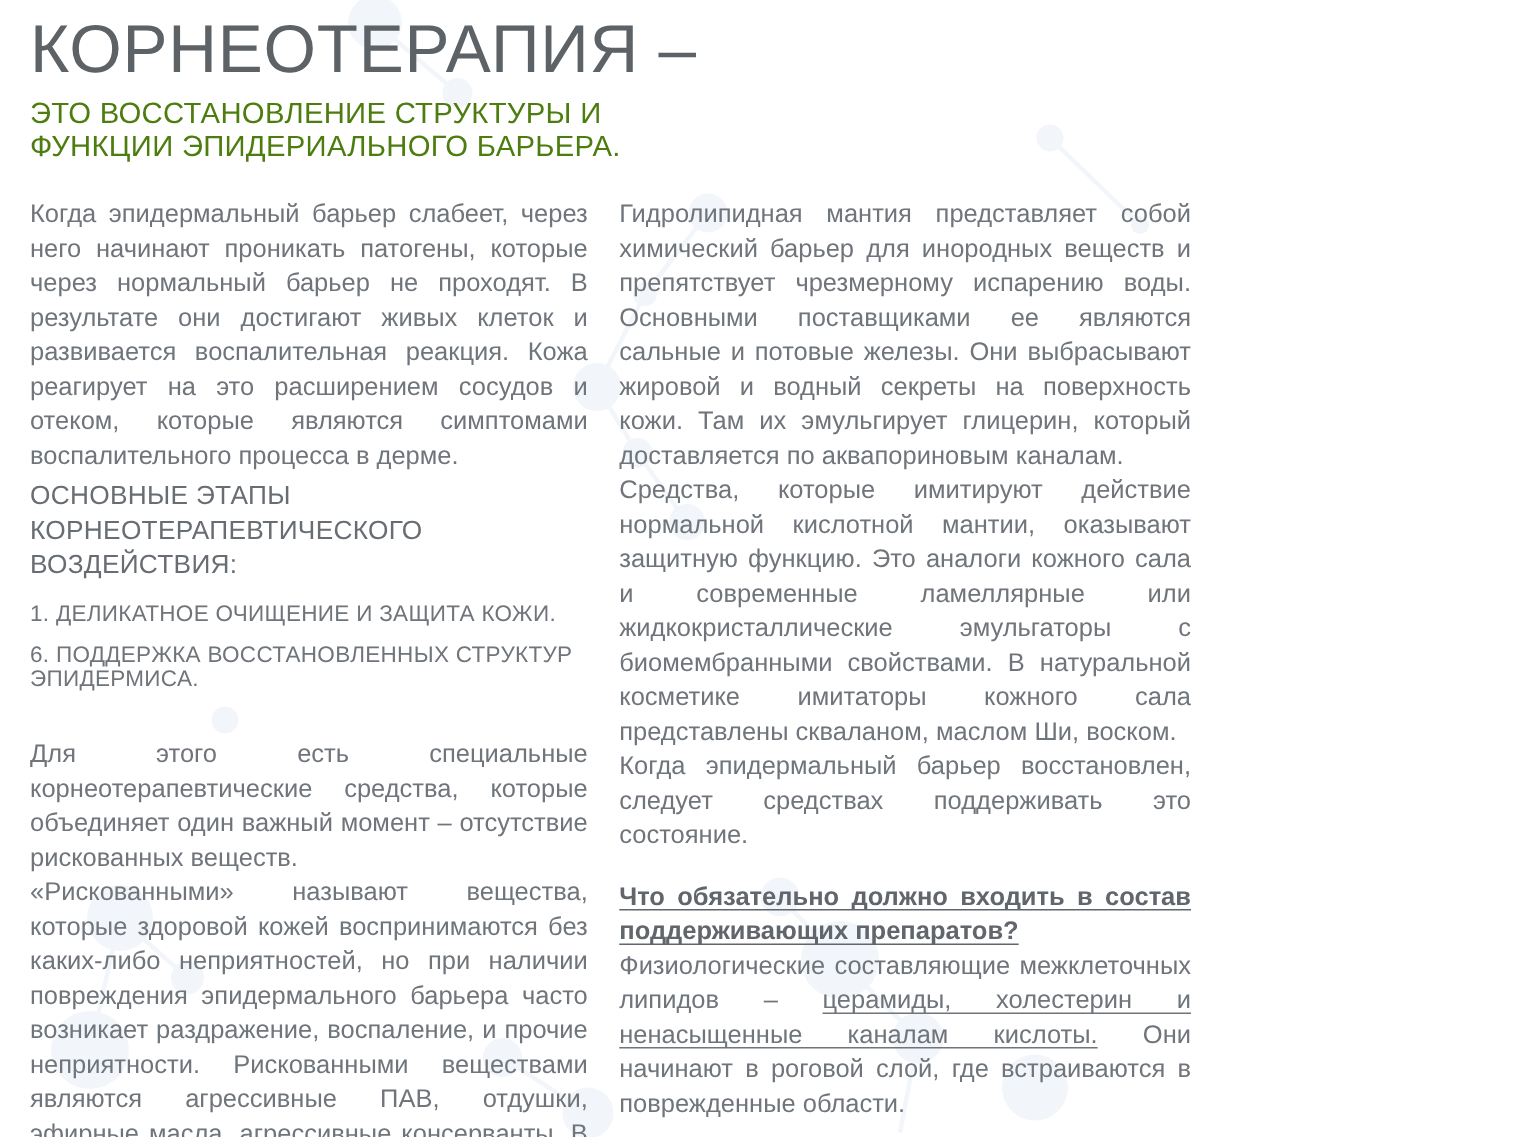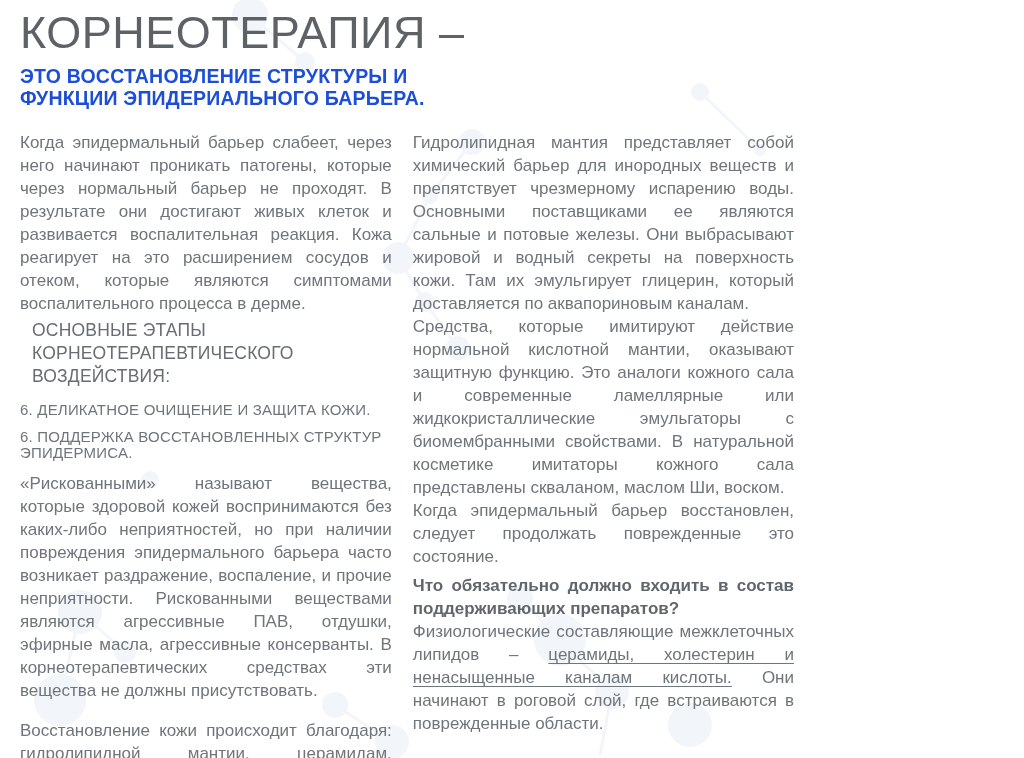--- a/index.html
+++ b/index.html
@@ -26,23 +26,23 @@
     padding: 10px 20px 0 20px;
     font-size: 45px;
     font-weight: 400;
     line-height: 1.0;
     color: #5d6267;
     letter-spacing: 0.5px;
   }
   .page-subtitle {
     margin: 10px 20px 0 20px;
     font-size: 19.5px;
-    font-weight: 700;
+    font-weight: 400;
     line-height: 1.14;
-    color: #1d4ed8;
+    color: #4d7c0f;
     letter-spacing: 0.2px;
     white-space: pre-line;
   }
 
   .columns {
     display: flex;
     gap: 21px;
     margin: 22px 18px 0 20px;
   }
   .col {
@@ -51,21 +51,21 @@
     color: #6f757b;
     text-align: justify;
   }
   .col-left  { width: 477px; }
   .col-right { width: 489px; }
 
   p { margin: 0; }
   .intro { }
 
   .section-heading {
-    margin: 4px 0 0 12px;
+    margin: 4px 0 0 0;
     font-size: 17.5px;
     font-weight: 400;
     line-height: 1.3;
     color: #686d73;
     letter-spacing: 0.2px;
     text-align: left;
     white-space: pre-line;
   }
   .steps { margin-top: 14px; }
   .step {
@@ -73,23 +73,24 @@
     line-height: 16px;
     margin-bottom: 11px;
     letter-spacing: 0.2px;
     text-align: left;
     color: #6f757b;
   }
   .after-steps { margin-top: 30px; }
   .para-gap { margin-top: 17px; }
 
   .question {
-    margin-top: 6px;
+    margin-top: 18px;
     font-weight: 700;
     color: #61666c;
+    text-decoration: underline;
     text-underline-offset: 3px;
   }
   .u {
     text-decoration: underline;
     text-underline-offset: 3px;
   }
 </style>
 </head>
 <body>
 
@@ -144,32 +145,33 @@
 
     <div class="columns">
 
       <div class="col col-left">
         <p class="intro">Когда эпидермальный барьер слабеет, через него начинают проникать патогены, которые через нормальный барьер не проходят. В результате они достигают живых клеток и развивается воспалительная реакция. Кожа реагирует на это расширением сосудов и отеком, которые являются симптомами воспалительного процесса в дерме.</p>
 
         <h3 class="section-heading">ОСНОВНЫЕ ЭТАПЫ
 КОРНЕОТЕРАПЕВТИЧЕСКОГО ВОЗДЕЙСТВИЯ:</h3>
 
         <div class="steps">
-          <div class="step">6. ДЕЛИКАТНОЕ ОЧИЩЕНИЕ И ЗАЩИТА КОЖИ.</div>
+          <div class="step">1. ДЕЛИКАТНОЕ ОЧИЩЕНИЕ И ЗАЩИТА КОЖИ.</div>
           <div class="step">6. ПОДДЕРЖКА ВОССТАНОВЛЕННЫХ СТРУКТУР ЭПИДЕРМИСА.</div>
         </div>
 
+        <p class="after-steps">Для этого есть специальные корнеотерапевтические средства, которые объединяет один важный момент – отсутствие рискованных веществ.</p>
         <p>«Рискованными» называют вещества, которые здоровой кожей воспринимаются без каких-либо неприятностей, но при наличии повреждения эпидермального барьера часто возникает раздражение, воспаление, и прочие неприятности. Рискованными веществами являются агрессивные ПАВ, отдушки, эфирные масла, агрессивные консерванты. В корнеотерапевтических средствах эти вещества не должны присутствовать.</p>
         <p class="para-gap">Восстановление кожи происходит благодаря: гидролипидной мантии, церамидам, фосфолипидам, жирным кислотам, антиоксидантам.</p>
       </div>
 
       <div class="col col-right">
         <p>Гидролипидная мантия представляет собой химический барьер для инородных веществ и препятствует чрезмерному испарению воды. Основными поставщиками ее являются сальные и потовые железы. Они выбрасывают жировой и водный секреты на поверхность кожи. Там их эмульгирует глицерин, который доставляется по аквапориновым каналам.</p>
         <p>Средства, которые имитируют действие нормальной кислотной мантии, оказывают защитную функцию. Это аналоги кожного сала и современные ламеллярные или жидкокристаллические эмульгаторы с биомембранными свойствами. В натуральной косметике имитаторы кожного сала представлены скваланом, маслом Ши, воском.</p>
-        <p>Когда эпидермальный барьер восстановлен, следует продолжать поврежденные это состояние.</p>
+        <p>Когда эпидермальный барьер восстановлен, следует средствах поддерживать это состояние.</p>
 
         <p class="question">Что обязательно должно входить в состав поддерживающих препаратов?</p>
 
         <p><span>Физиологические составляющие межклеточных липидов – </span><span class="u">церамиды, холестерин и ненасыщенные каналам кислоты.</span><span> Они начинают в роговой слой, где встраиваются в поврежденные области.</span></p>
       </div>
 
     </div>
   </div>
 </div>
 

